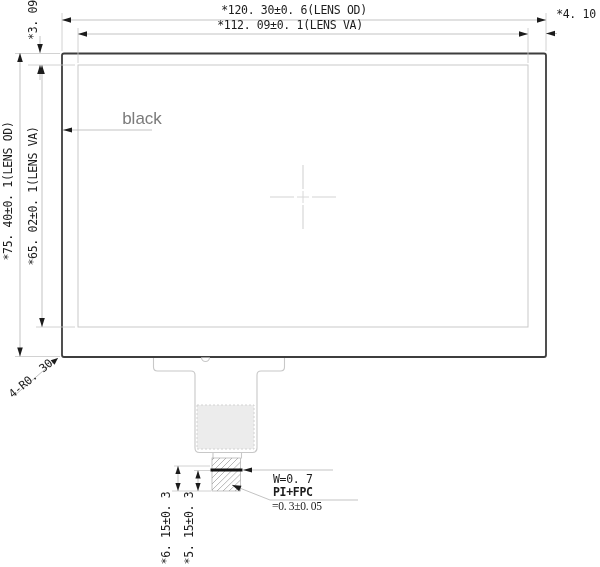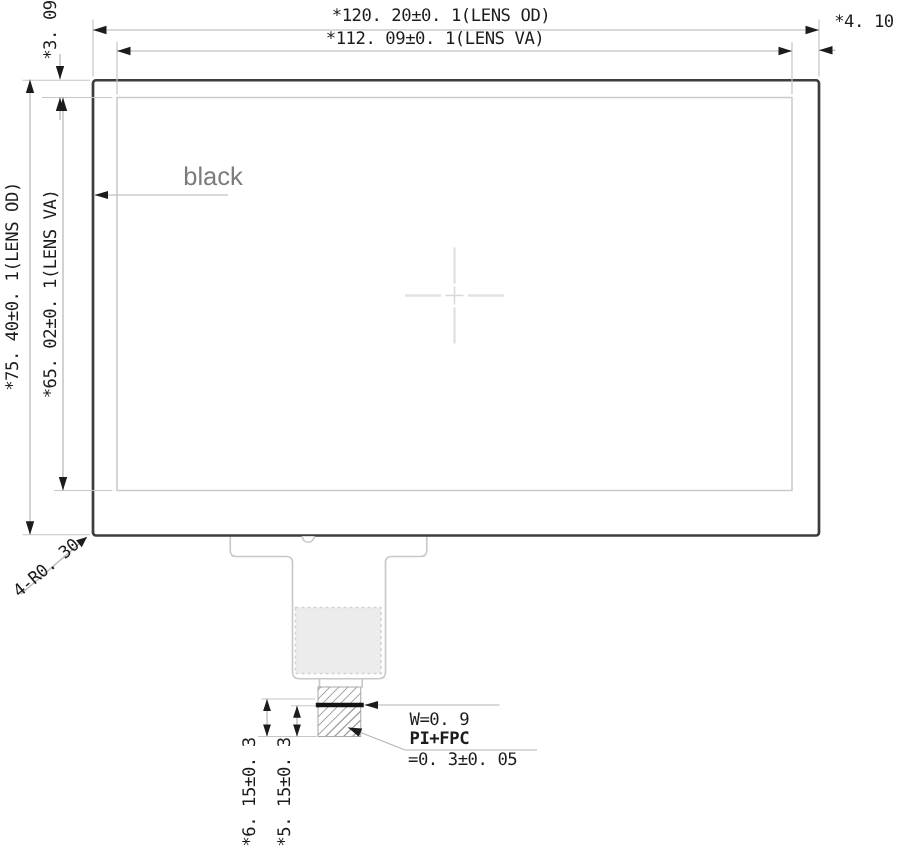--- a/index.html
+++ b/index.html
@@ -93,28 +93,28 @@
       <polygon points="178,491 175.4,483 180.6,483"></polygon>
       <polygon points="198,470.5 195.4,478.5 200.6,478.5"></polygon>
       <polygon points="198,491 195.4,483 200.6,483"></polygon>
       <polygon points="63,130 72,127.4 72,132.6"></polygon>
       <polygon points="58,358 54.5,364.8 50.7,360.2"></polygon>
       <polygon points="243,470 252,467.4 252,472.6"></polygon>
       <polygon points="232,485 239.2,491.2 241.5,485.7"></polygon>
     </g>
   </svg>
 
-  <div class="lbl c" style="left:294px;top:11px;">*120. 20±0. 1(LENS OD)</div>
+  <div class="lbl c" style="left:294px;top:11px;">*120. 30±0. 6(LENS OD)</div>
   <div class="lbl c" style="left:290px;top:26px;text-align:right;">*112. 09±0. 1(LENS VA)</div>
   <div class="lbl c" style="left:576px;top:15px;">*4. 10</div>
   <div class="lbl v" style="left:34px;top:20px;">*3. 09</div>
   <div class="lbl v" style="left:9px;top:191px;">*75. 40±0. 1(LENS OD)</div>
   <div class="lbl v" style="left:34px;top:196px;">*65. 02±0. 1(LENS VA)</div>
   <div class="lbl r40" style="left:31px;top:379px;">4-R0. 30</div>
   <div class="lbl v" style="left:167px;top:528px;">*6. 15±0. 3</div>
   <div class="lbl v" style="left:190px;top:528px;">*5. 15±0. 3</div>
 
   <div class="lbl c gray-label" style="left:142px;top:118px;text-align:right;">black</div>
-  <div class="lbl note" style="left:273px;top:474px;">W=0. 9</div>
+  <div class="lbl note" style="left:273px;top:474px;">W=0. 7</div>
   <div class="lbl note" style="left:273px;top:487px;font-weight:bold;">PI+FPC</div>
-  <div class="lbl note" style="left:272px;top:501px;">=0. 3±0. 05</div>
+  <div class="lbl note" style="left:272px;top:501px;font-family:Liberation Serif, serif;">=0. 3±0. 05</div>
 
 </div>
 
 </body></html>

